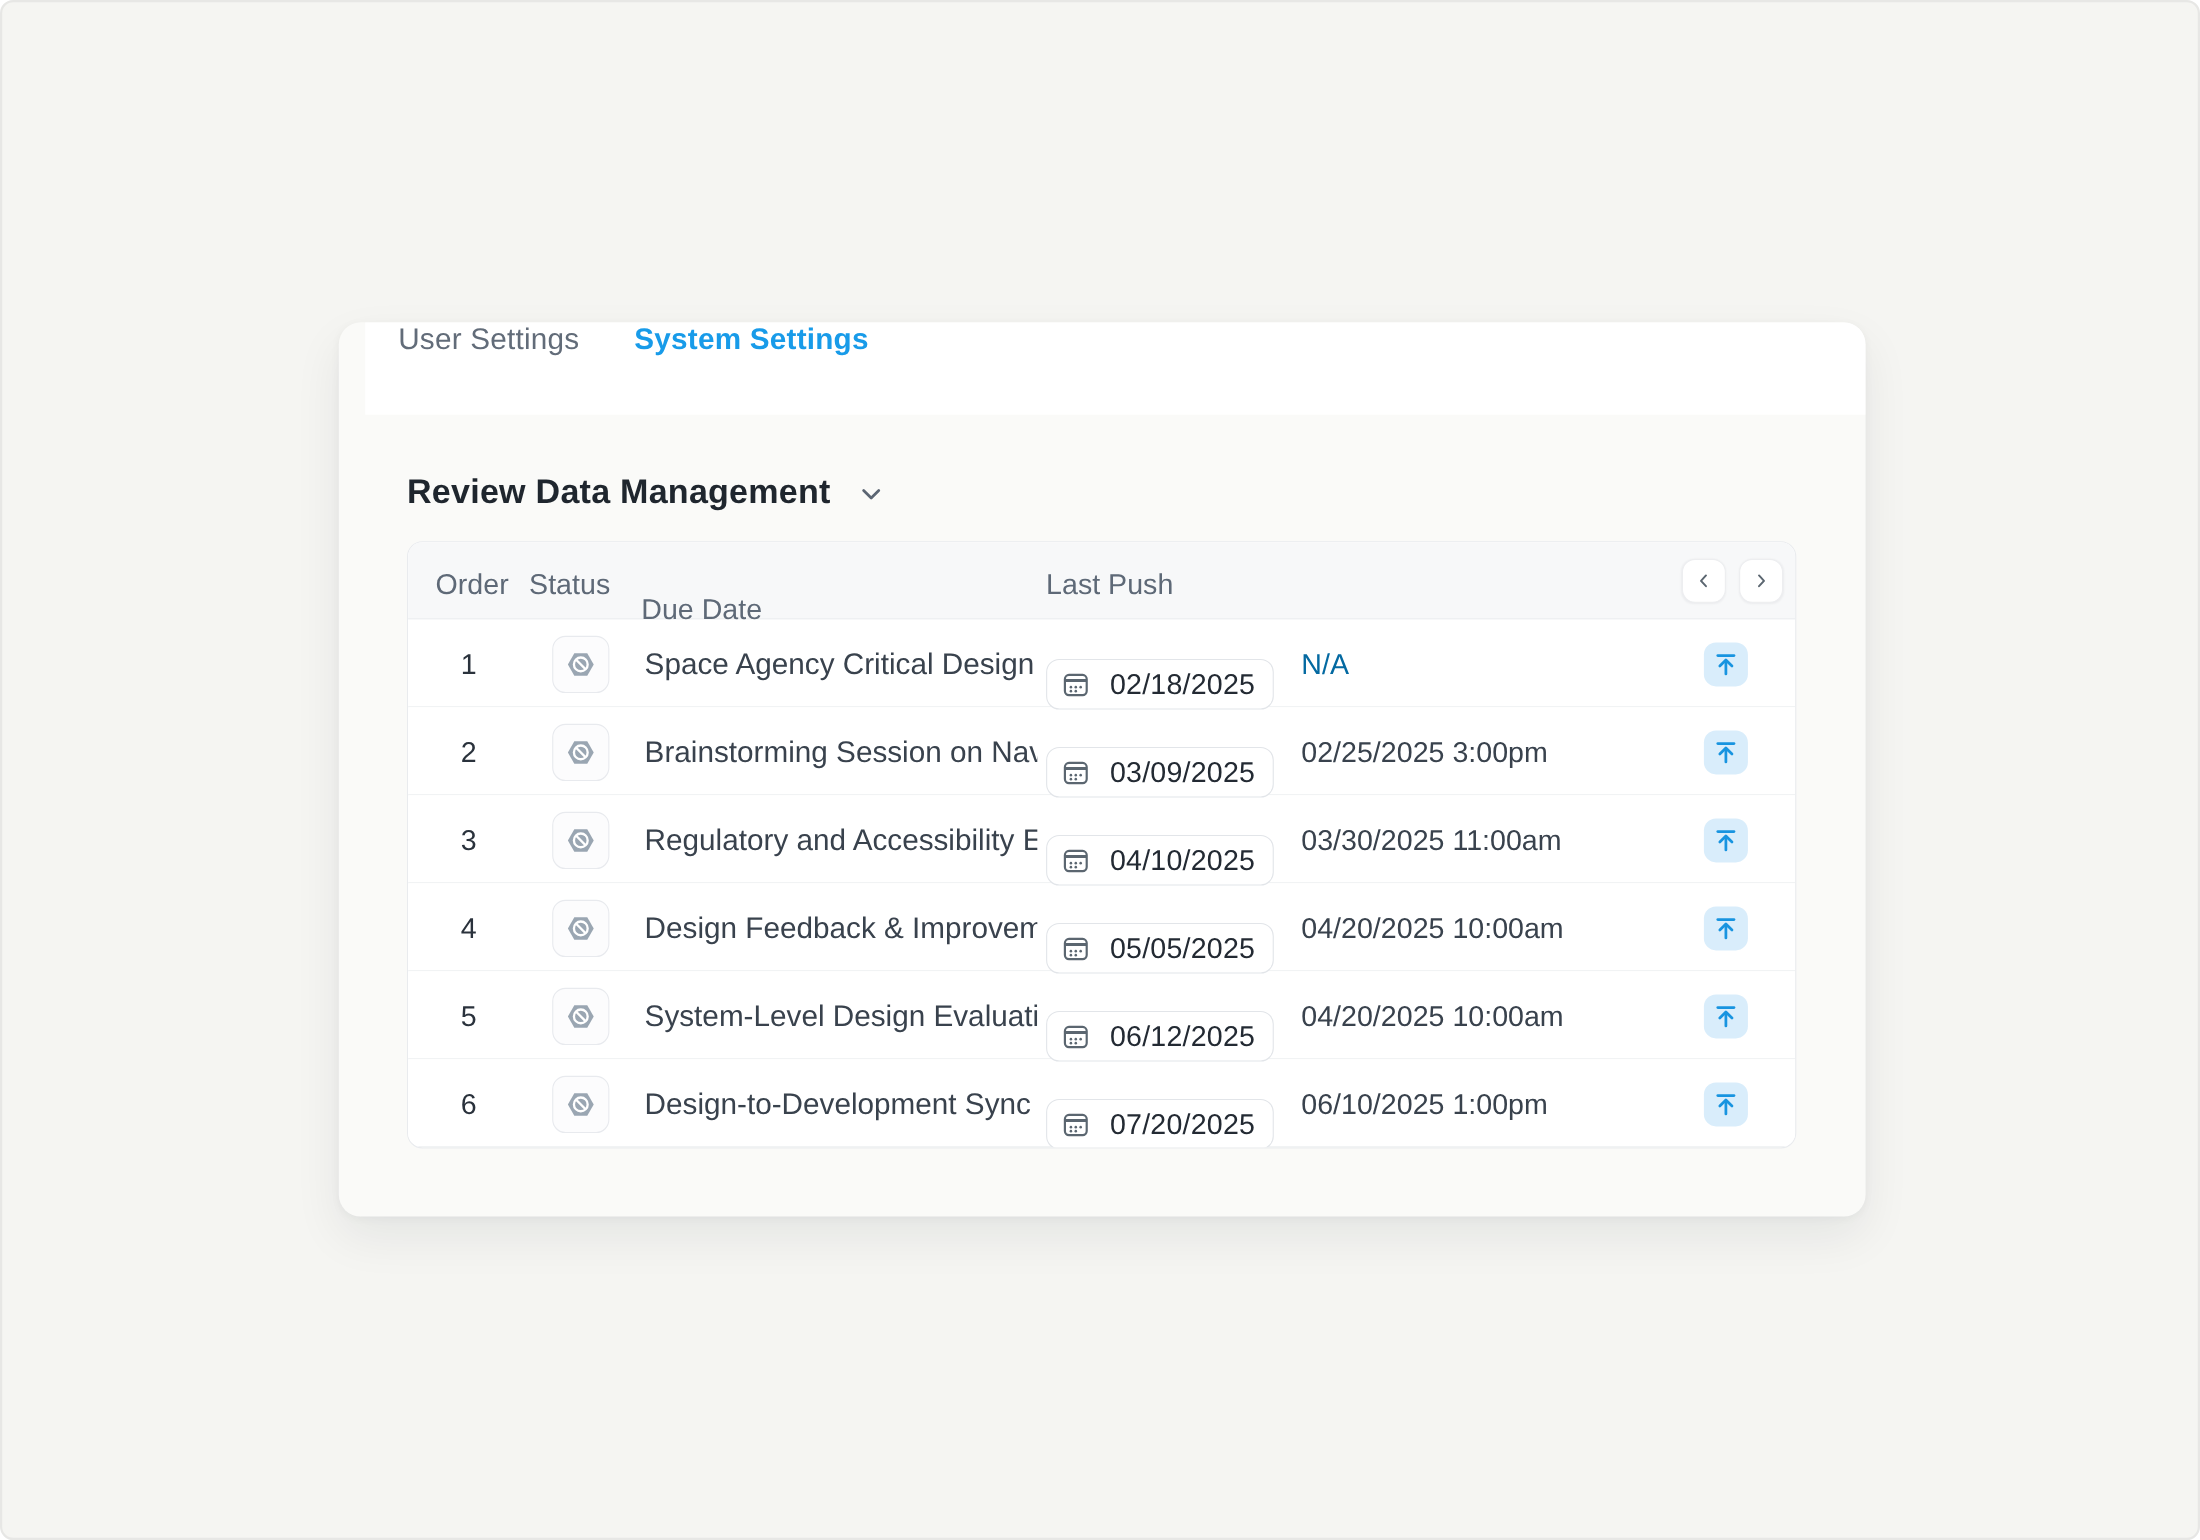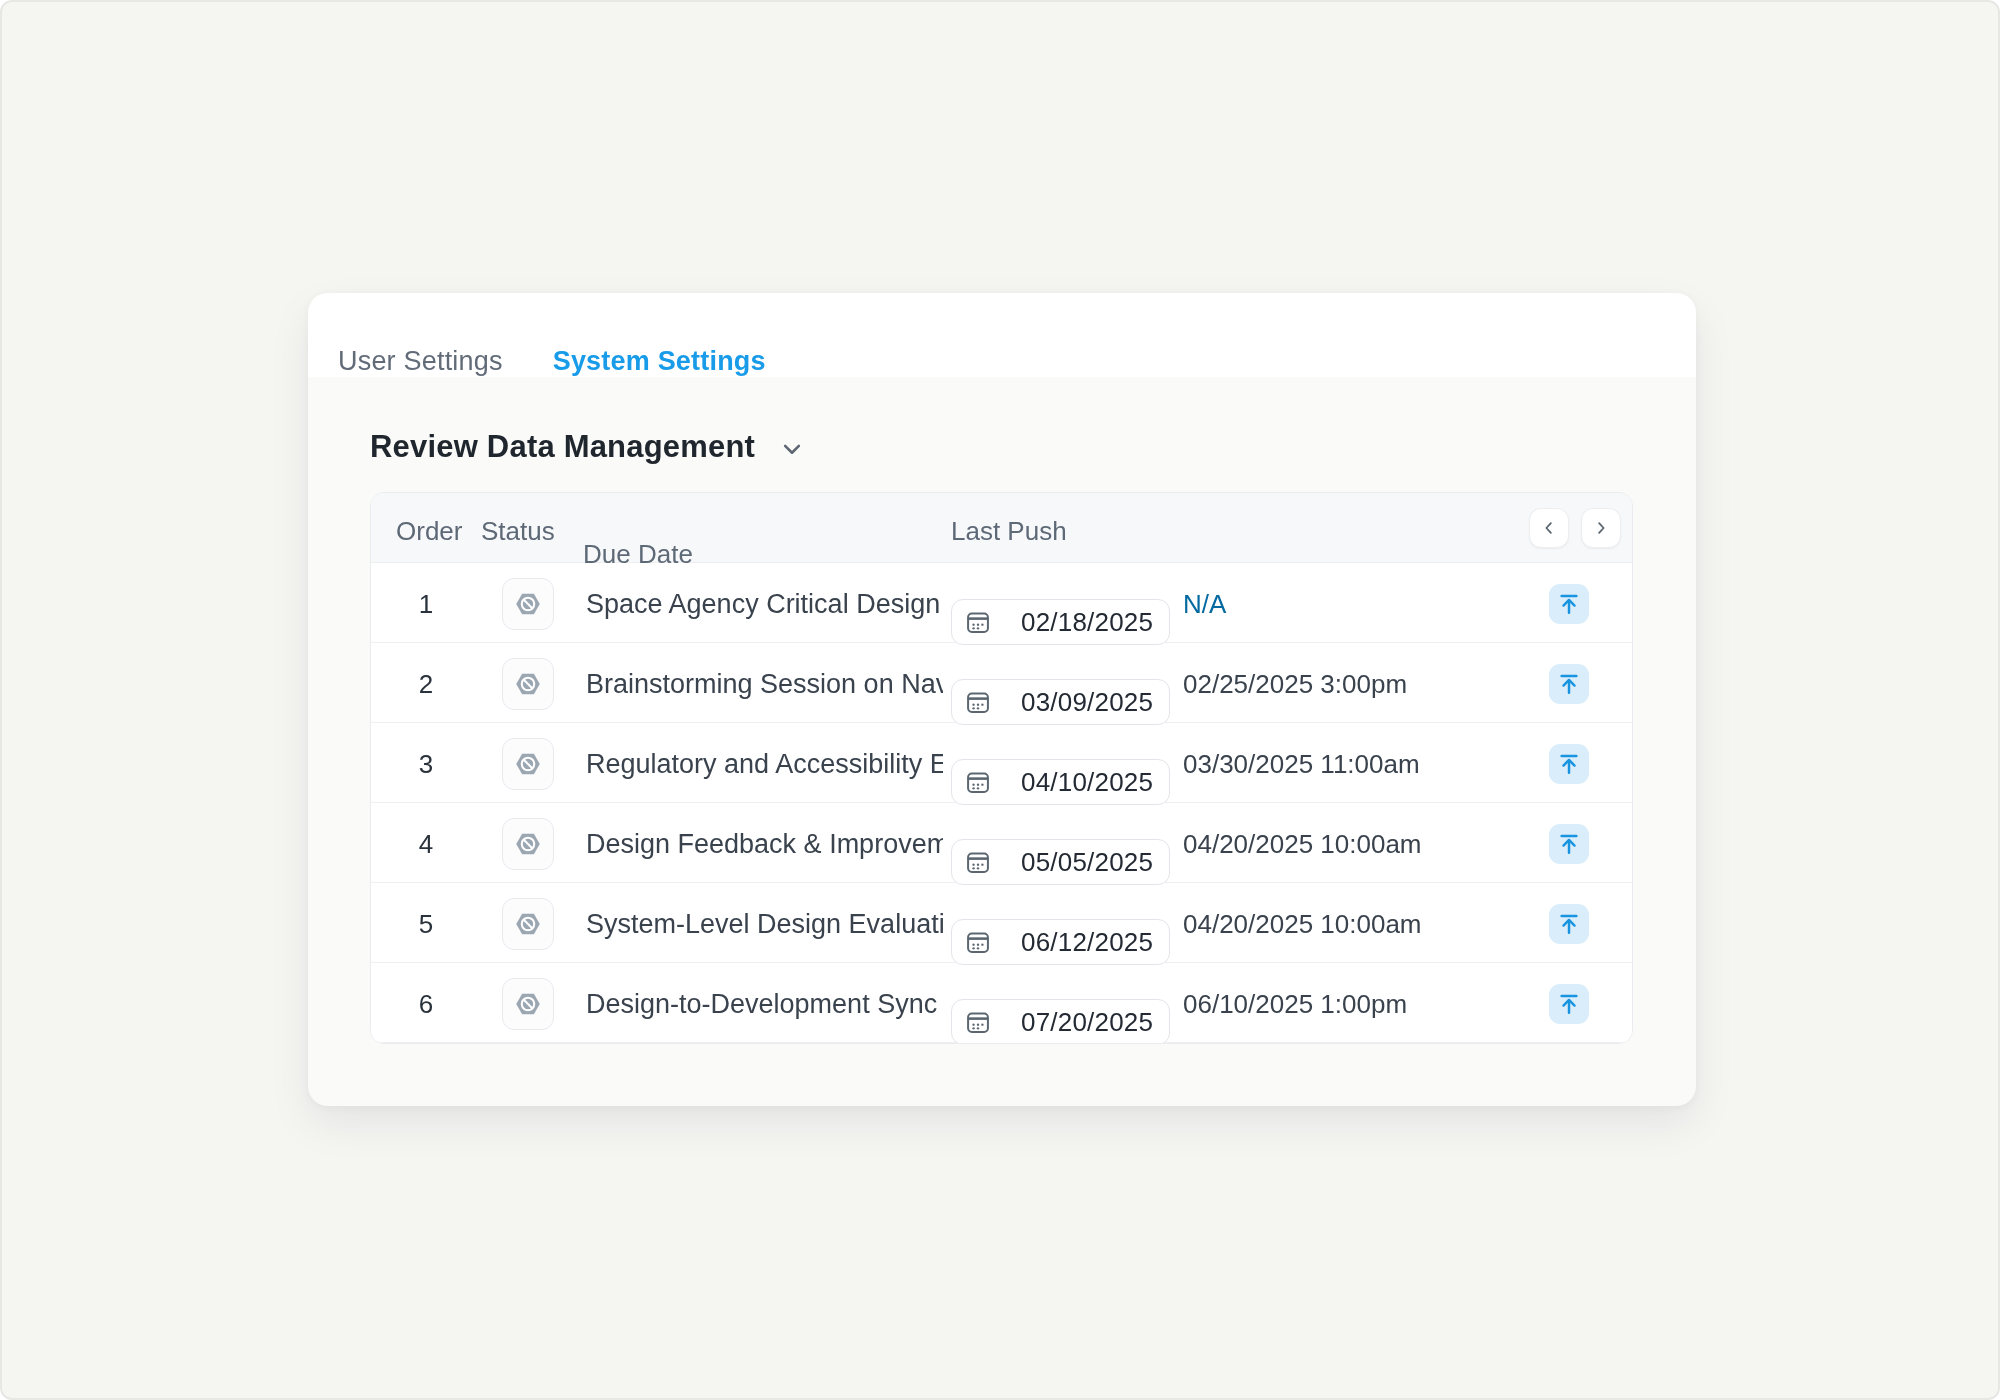--- a/index.html
+++ b/index.html
@@ -14,21 +14,21 @@
   }
 
   .card {
     position:absolute; left:306px; top:291px; width:1388px; height:813px;
     background:#FAFAF8; border-radius:20px; overflow:hidden;
     box-shadow:0 18px 44px rgba(15,23,42,.07), 0 2px 8px rgba(15,23,42,.04);
   }
 
   .tabbar {
     height:84px; background:#FFFFFF;
-    display:flex; align-items:flex-end; gap:50px; padding:0 30px;
+    display:flex; align-items:flex-start; gap:50px; padding:0 30px;margin-left:24px;
   }
   .tab { font-size:27px; font-weight:500; color:#626C79; cursor:pointer; letter-spacing:.2px; }
   .tab.active { color:#189BE9; font-weight:600; }
 
   .card-body { padding:52px 62px 0 62px; }
 
   .title-row { display:flex; align-items:center; gap:22px; }
   .section-title { font-size:31px; font-weight:700; color:#1F262E; letter-spacing:.2px;text-align:center; }
   .title-chevron { display:inline-flex; margin-top:4px; }
 
@@ -67,21 +67,21 @@
   .status-badge {
     width:52px; height:52px; border-radius:12px; background:#FCFCFD;
     border:1px solid #E8EAEE;
     display:flex; align-items:center; justify-content:center;
   }
   .td.name { padding-left:11px; font-size:27px; color:#39424D; white-space:nowrap; overflow:hidden; }
   .td.due { display:flex; }
   .date-input {
     margin-left:8px; height:46px; min-width:206px; padding:0 16px 0 12px;
     background:#fff; border:1.5px solid #E2E5E9; border-radius:12px;
-    display:flex; align-items:center; gap:29px; cursor:pointer;margin-top:36px;
+    display:flex; align-items:center; gap:17px; cursor:pointer;margin-top:36px;
   }
   .date-text { font-size:26px; font-weight:500; color:#232A33; letter-spacing:.2px; }
   .td.last { padding-left:10px; font-size:26px; color:#39424D; white-space:nowrap; }
   .td.last.na { color:#0369a1; }
   .td.push { display:flex; justify-content:flex-end; padding-right:43px; }
   .push-btn {
     width:40px; height:40px; border-radius:11px; background:#D9EDFB;
     border:none; display:flex; align-items:center; justify-content:center; cursor:pointer;
   }
 

